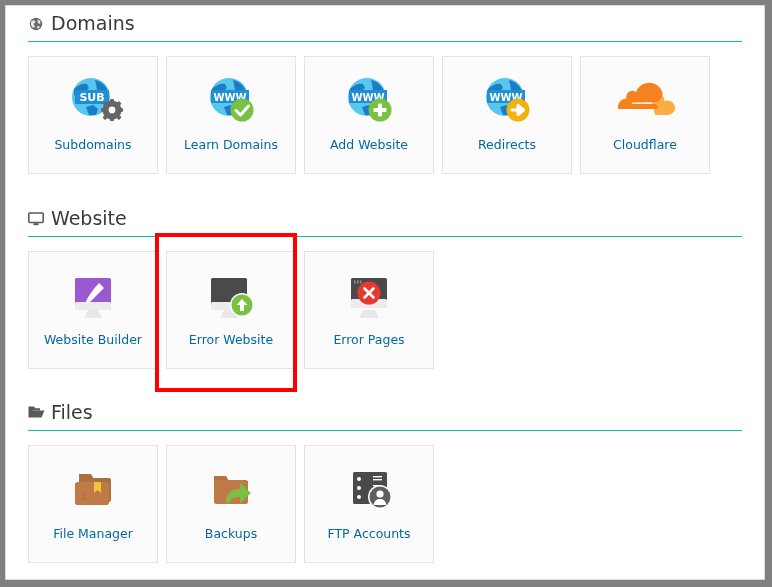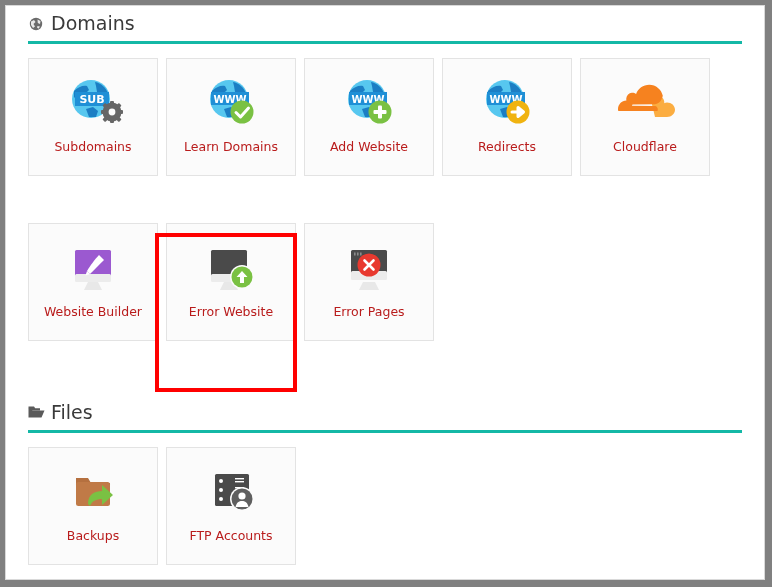--- a/index.html
+++ b/index.html
@@ -24,21 +24,21 @@
     box-sizing: border-box;
     overflow: hidden;
   }
 
   
   .section { position: absolute; left: 0; width: 758px; }
   .section-head {
     margin-left: 22px;
     margin-right: 22px;
     padding-bottom: 8px;
-    border-bottom: 3px solid #14b8a6;
+    border-bottom: 1px solid #14b8a6;
     display: flex;
     align-items: center;
     gap: 7px;
   }
   .section-title {
     font-size: 19px;
     color: #3a3a3a;
     font-family: "DejaVu Sans", sans-serif;
     font-weight: 400;
     line-height: 1;
@@ -73,21 +73,21 @@
     position: relative;
   }
   .card .ico {
     height: 62px;
     width: 64px;
     margin-top: 14px;
     position: relative;
   }
   .card .lbl {
     font-size: 12.5px;
-    color: #b91c1c;
+    color: #0369a1;
     font-family: "DejaVu Sans", sans-serif;
     text-align: center;
     line-height: 1;
     margin-top: 6px;
     white-space: nowrap;
   }
 
   
   .highlight {
     position: absolute;
@@ -209,20 +209,29 @@
             </g>
           </svg>
         </div>
         <div class="lbl">Cloudflare</div>
       </div>
 
     </div>
   </div>
 
   <div class="section" id="sec-website" style="top:203px;">
+    <div class="section-head">
+      <span class="sec-icon">
+        <svg width="16" height="16" viewBox="0 0 16 16">
+          <rect x="0.8" y="2" width="14.4" height="9.5" rx="1" fill="none" stroke="#5a5a5a" stroke-width="1.6"></rect>
+          <rect x="5.5" y="12.2" width="5" height="2" fill="#5a5a5a"></rect>
+        </svg>
+      </span>
+      <span class="section-title">Website</span>
+    </div>
     <div class="cards">
 
       <div class="card">
         <div class="ico">
           <svg width="64" height="62" viewBox="0 0 64 62">
             <path d="M23 52 L41 52 L37 44 L27 44 Z" fill="#e8e8e8"></path>
             <rect x="14" y="12" width="36" height="28" rx="1.5" fill="#9b59d0"></rect>
             <rect x="14" y="36" width="36" height="8" rx="1.5" fill="#ececec"></rect>
             <path d="M38 17 C34 21 29 28 26 33 L29 36 C33 32 39 26 43 22 Z" fill="#ffffff"></path>
             <path d="M26 33 L24.5 37.5 L29 36 Z" fill="#ffffff"></path>
@@ -277,20 +286,32 @@
       <span class="sec-icon">
         <svg width="17" height="14" viewBox="0 0 17 14">
           <path d="M0.5 3 L0.5 12.5 L13.5 12.5 L16.5 5.5 L4.5 5.5 L3.2 3 Z" fill="#5a5a5a"></path>
           <path d="M0.5 3 L0.5 1.5 L6 1.5 L7.2 3.3 L12 3.3 L12 5.5 L4.5 5.5 Z" fill="#5a5a5a"></path>
         </svg>
       </span>
       <span class="section-title">Files</span>
     </div>
     <div class="cards">
 
+      <div class="card">
+        <div class="ico">
+          <svg width="64" height="62" viewBox="0 0 64 62">
+            <path d="M18 14 L30 14 L33 19 L46 19 L46 24 L18 24 Z" fill="#a9713f"></path>
+            <rect x="22" y="18" width="28" height="24" rx="2" fill="#a9713f"></rect>
+            <rect x="14" y="22" width="34" height="23" rx="2.5" fill="#c07a47"></rect>
+            <path d="M33 22 L40 22 L40 33 L36.5 30 L33 33 Z" fill="#f0c33c"></path>
+            <text x="20" y="40" font-family="DejaVu Sans, sans-serif" font-size="11" fill="#b06f40">1</text>
+          </svg>
+        </div>
+        <div class="lbl">File Manager</div>
+      </div>
 
       <div class="card">
         <div class="ico">
           <svg width="64" height="62" viewBox="0 0 64 62">
             <path d="M15 16 L27 16 L30 21 L49 21 L49 28 L15 28 Z" fill="#b5703f"></path>
             <rect x="15" y="20" width="34" height="24" rx="2.5" fill="#c07a47"></rect>
             <path d="M27 42 C27 32 34 29 41 29 L41 23 L52 33 L41 43 L41 37 C35 37 31 39 29 44 Z" fill="#7ac143"></path>
           </svg>
         </div>
         <div class="lbl">Backups</div>

